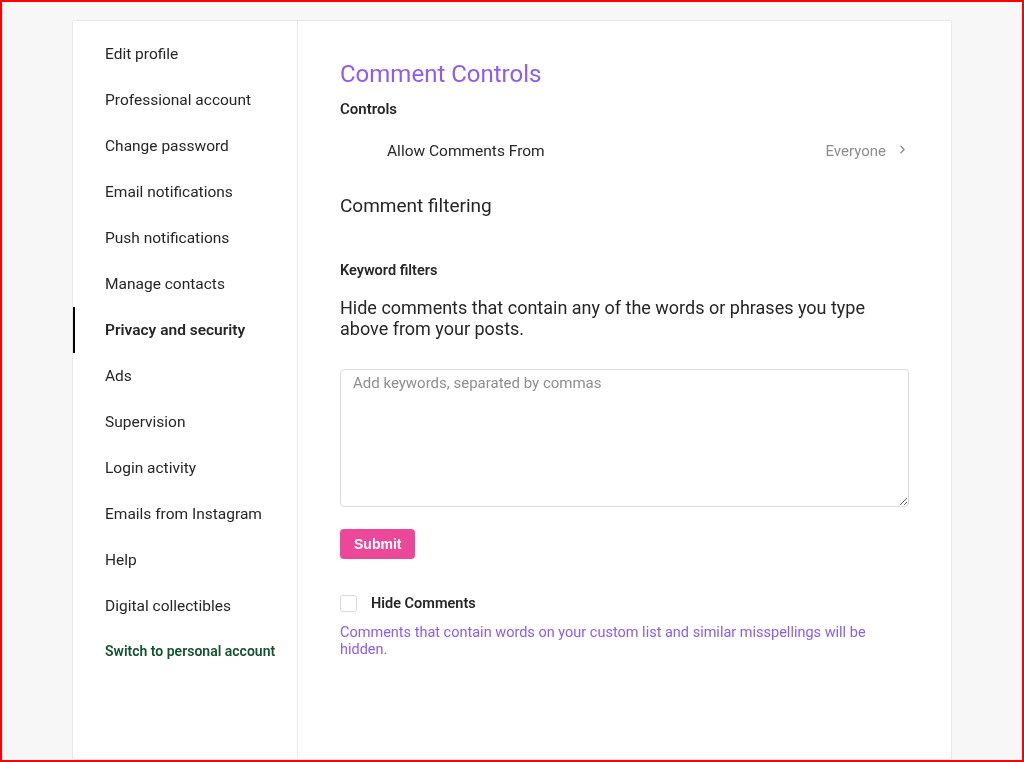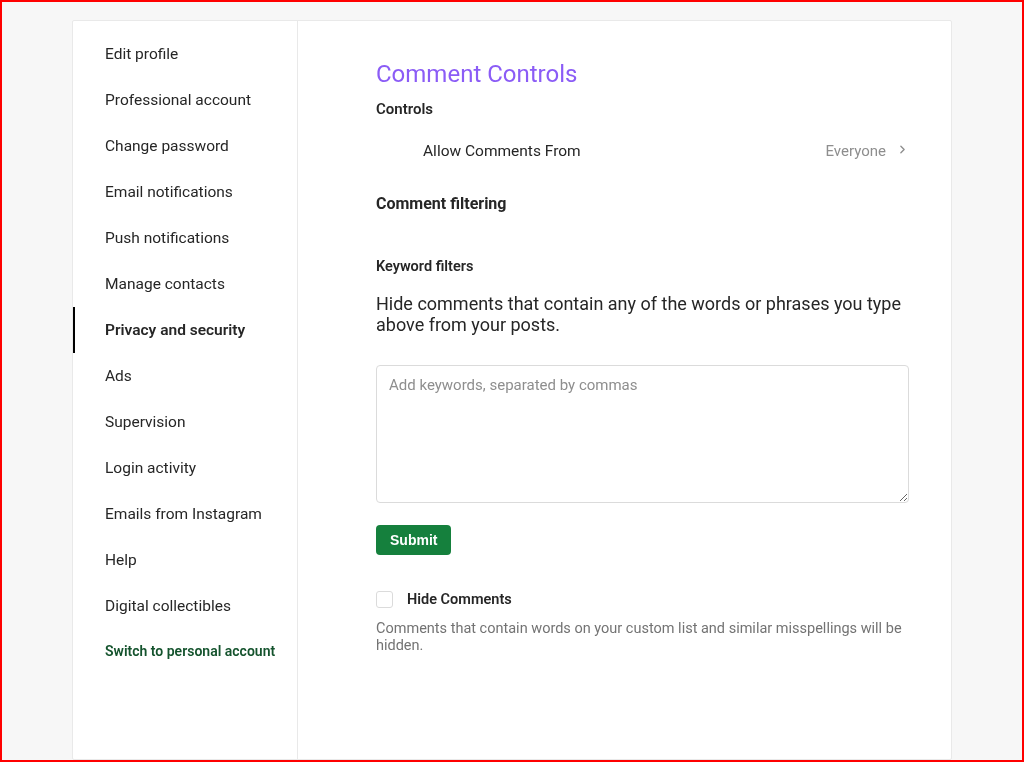--- a/index.html
+++ b/index.html
@@ -19,21 +19,20 @@
     }
     .panel {
       display: flex;
       background: #fff;
       border: 1px solid #e9e9e9;
       border-radius: 2px;
       width: 880px;
       height: 740px;
       margin: 0 auto;
       overflow: hidden;
-      gap: 36px;
     }
     .sidebar {
       width: 225px;
       border-right: 1px solid #e9e9e9;
       padding-top: 10px;
       padding-bottom: 10px;
       flex-shrink: 0;
     }
     .sidebar-item {
       padding: 14px 10px 14px 30px;
@@ -82,50 +81,50 @@
       display: flex;
       align-items: center;
       color: #8e8e8e;
       font-size: 15px;
       cursor: pointer;
     }
     .chevron {
       margin-left: 10px;
     }
     h1.filtering-title {
-      font-size: 16px;
-      font-weight: 700;
+      font-size: 19px;
+      font-weight: 400;
       margin: 10px 0 28px 0;
     }
     .keyword-heading {
       font-weight: 600;
       font-size: 14.5px;
       margin-bottom: 18px;
       margin-top: 45px;
     }
     .help-text {
       font-size: 18px;
       color: #262626;
       margin-bottom: 30px;
     }
     textarea.keywords {
       width: 100%;
       height: 138px;
       resize: both;
       border: 1px solid #dbdbdb;
       border-radius: 4px;
-      padding: 10px 12px;
+      padding: 4px 12px;
       font-size: 15px;
       font-family: inherit;
       color: #ec4899;
     }
     textarea.keywords::placeholder { color: #8e8e8e; }
     .submit-btn {
       margin-top: 18px;
-      background: #15803d;
+      background: #ec4899;
       color: #fff;
       font-weight: 600;
       font-size: 14px;
       border: none;
       border-radius: 4px;
       padding: 7px 14px;
       cursor: default;
     }
     .hide-row {
       display: flex;
@@ -140,21 +139,21 @@
       border-radius: 3px;
       margin-right: 14px;
       cursor: pointer;
     }
     .hide-label {
       font-weight: 600;
       font-size: 14.5px;
     }
     .hide-help {
       font-size: 14.5px;
-      color: #737373;
+      color: #8b5cf6;
     }
   </style>
 </head>
 <body>
 
 <div class="outer">
   <div class="panel">
 
     <nav class="sidebar">
       <div class="sidebar-item"><span>Edit profile</span></div>

